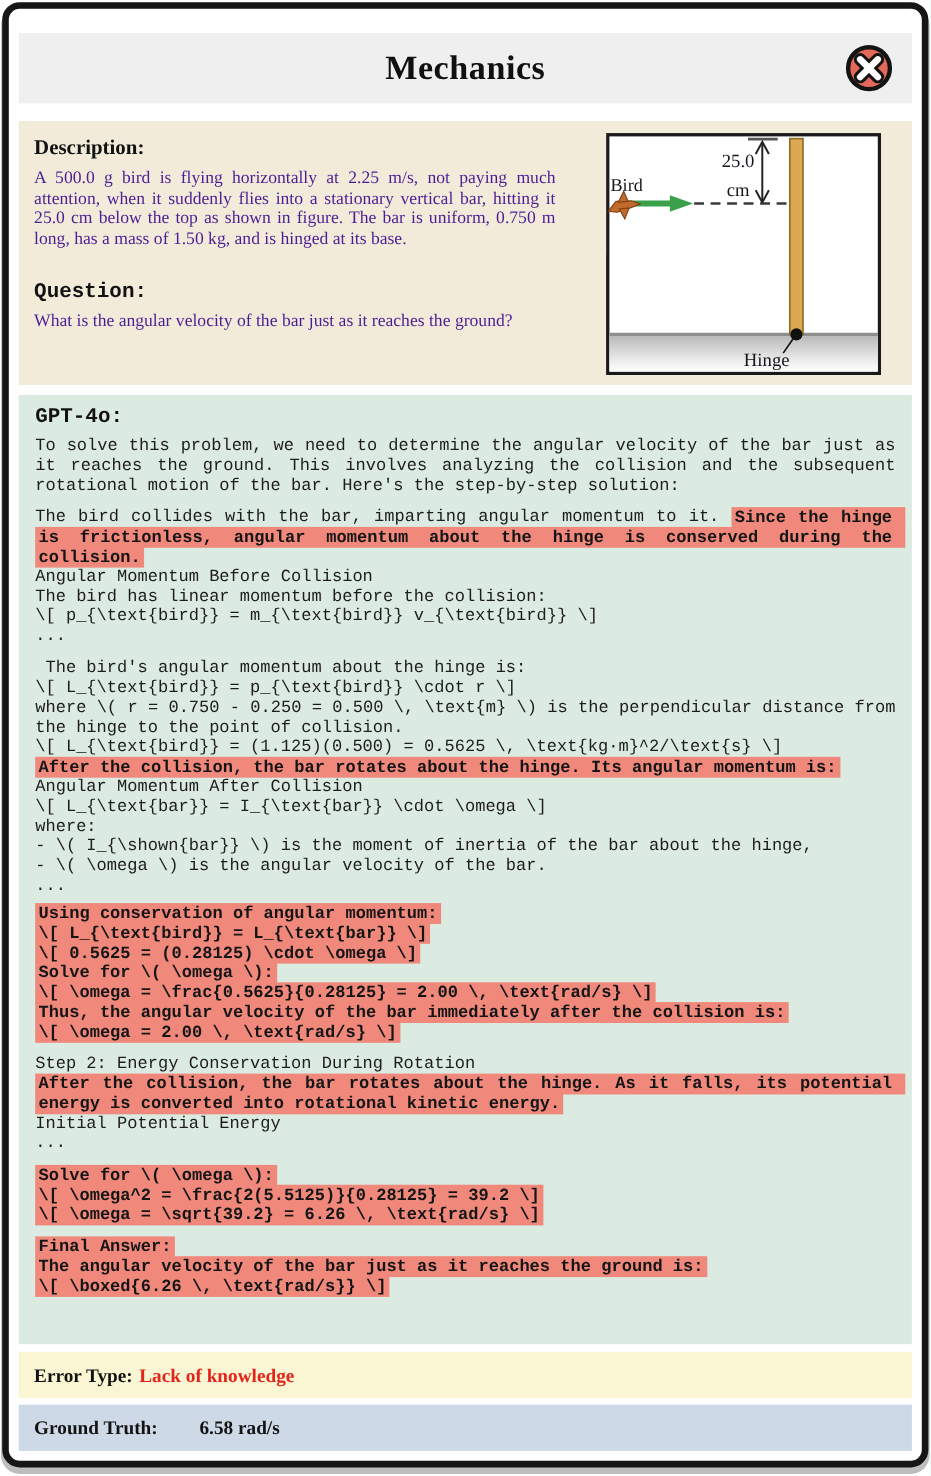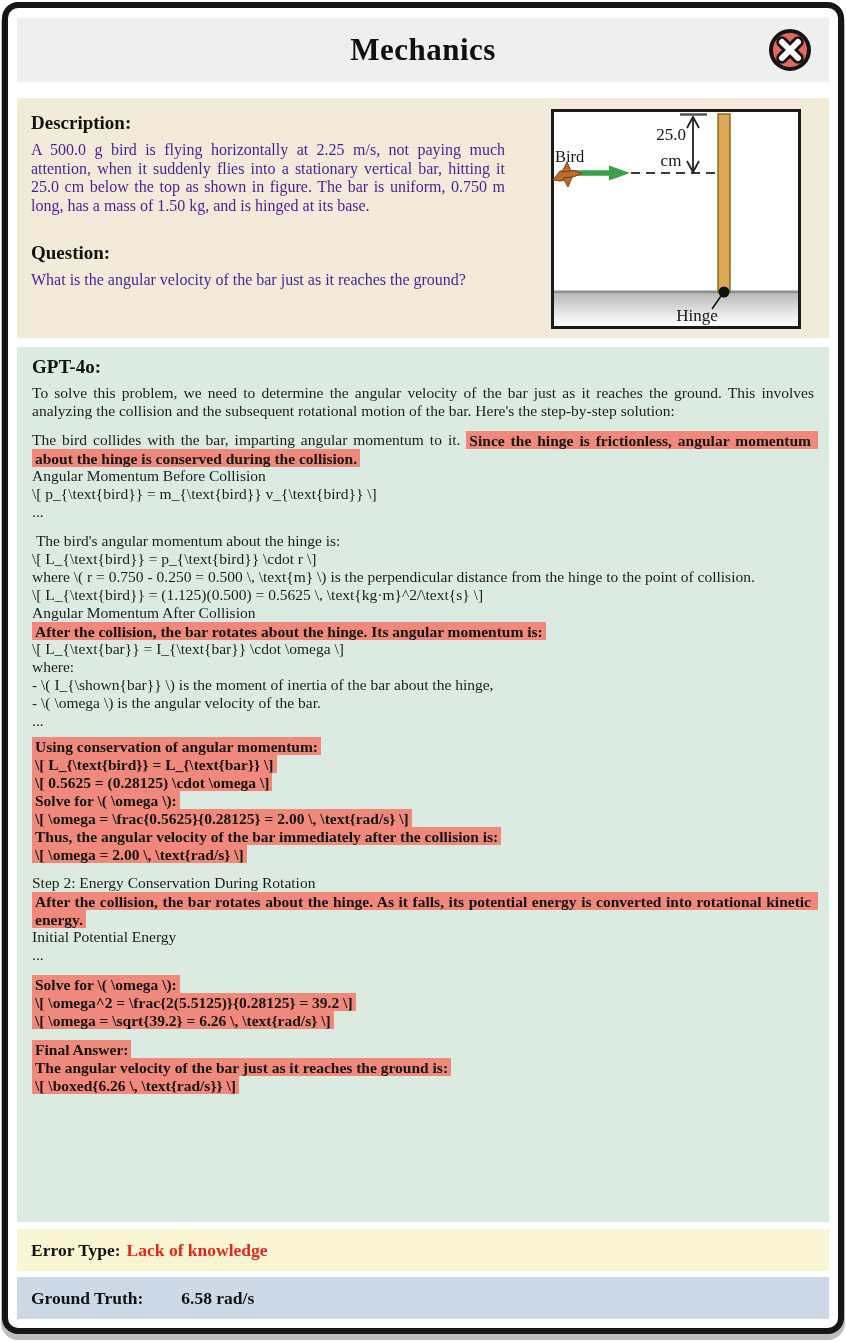--- a/index.html
+++ b/index.html
@@ -26,21 +26,21 @@
     color:var(--ink);
     overflow:hidden;
     position:relative;
   }
   .frame{
     position:absolute;left:2px;top:2px;right:2px;bottom:8px;
     border:6px solid #161616;
     border-radius:16px;
     background:#ffffff;
     box-shadow:0 5px 0 1px #bdbdbd;
-    padding:10px 9px 9px 9px;
+    padding:22px 9px 9px 9px;
     display:flex;flex-direction:column;
     overflow:hidden;
   }
   .header{
     background:var(--header-bg);
     height:64px;flex:0 0 64px;
     display:flex;align-items:center;justify-content:center;
     position:relative;
   }
   .title{
@@ -62,31 +62,32 @@
     font-size:19px;font-weight:bold;color:#121212;
     margin:0 0 7px 0;
   }
   .desc-text,.question-text{
     width:474px;
     font-size:16px;line-height:18.5px;
     text-align:justify;
     margin:0;
     color:#4c1d95;
   }
-  .question-label{margin-top:27px;}
+  .question-label{margin-top:27px;font-family:Liberation Mono, monospace;}
   .figure-box{
     position:absolute;top:11px;right:50px;
     width:228px;height:220px;
   }
   .gpt-panel{
     background:var(--gpt-bg);
     flex:1 1 auto;
     margin-top:9px;
     padding:9px 15px 6px 15px;
     overflow:hidden;
+    font-family:Liberation Mono, monospace;
   }
   .gpt-label{
     font-size:19px;font-weight:bold;color:#121212;margin:0 0 6px 0;
   }
   .gpt-line{
     font-size:15.5px;line-height:18px;
     text-align:justify;
     white-space:pre-wrap;
     color:var(--ink);
   }
@@ -172,29 +173,30 @@
     </div>
   </div>
 
   <div class="panel gpt-panel">
     <div class="gpt-label">GPT-4o:</div>
     <div>
         <div class="gpt-line"><span>To solve this problem, we need to determine the angular velocity of the bar just as it reaches the ground. This involves analyzing the collision and the subsequent rotational motion of the bar. Here's the step-by-step solution:</span></div>
         <div class="gpt-blank"></div>
         <div class="gpt-line"><span>The bird collides with the bar, imparting angular momentum to it. </span><span class="hl">Since the hinge is frictionless, angular momentum about the hinge is conserved during the collision.</span></div>
         <div class="gpt-line"><span>Angular Momentum Before Collision</span></div>
+        <div class="gpt-line"><span>The bird has linear momentum before the collision:</span></div>
         <div class="gpt-line"><span>\[ p_{\text{bird}} = m_{\text{bird}} v_{\text{bird}} \]</span></div>
         <div class="gpt-line"><span>...</span></div>
         <div class="gpt-blank"></div>
         <div class="gpt-line"><span> The bird's angular momentum about the hinge is:</span></div>
         <div class="gpt-line"><span>\[ L_{\text{bird}} = p_{\text{bird}} \cdot r \]</span></div>
         <div class="gpt-line"><span>where \( r = 0.750 - 0.250 = 0.500 \, \text{m} \) is the perpendicular distance from the hinge to the point of collision.</span></div>
         <div class="gpt-line"><span>\[ L_{\text{bird}} = (1.125)(0.500) = 0.5625 \, \text{kg·m}^2/\text{s} \]</span></div>
+        <div class="gpt-line"><span class="hl">After the collision, the bar rotates about the hinge. Its angular momentum is:</span></div>
         <div class="gpt-line"><span>Angular Momentum After Collision</span></div>
-        <div class="gpt-line"><span class="hl">After the collision, the bar rotates about the hinge. Its angular momentum is:</span></div>
         <div class="gpt-line"><span>\[ L_{\text{bar}} = I_{\text{bar}} \cdot \omega \]</span></div>
         <div class="gpt-line"><span>where:</span></div>
         <div class="gpt-line"><span>- \( I_{\shown{bar}} \) is the moment of inertia of the bar about the hinge,</span></div>
         <div class="gpt-line"><span>- \( \omega \) is the angular velocity of the bar.</span></div>
         <div class="gpt-line"><span>...</span></div>
         <div class="gpt-blank small"></div>
         <div class="gpt-line"><span class="hl">Using conservation of angular momentum:</span></div>
         <div class="gpt-line"><span class="hl">\[ L_{\text{bird}} = L_{\text{bar}} \]</span></div>
         <div class="gpt-line"><span class="hl">\[ 0.5625 = (0.28125) \cdot \omega \]</span></div>
         <div class="gpt-line"><span class="hl">Solve for \( \omega \):</span></div>

